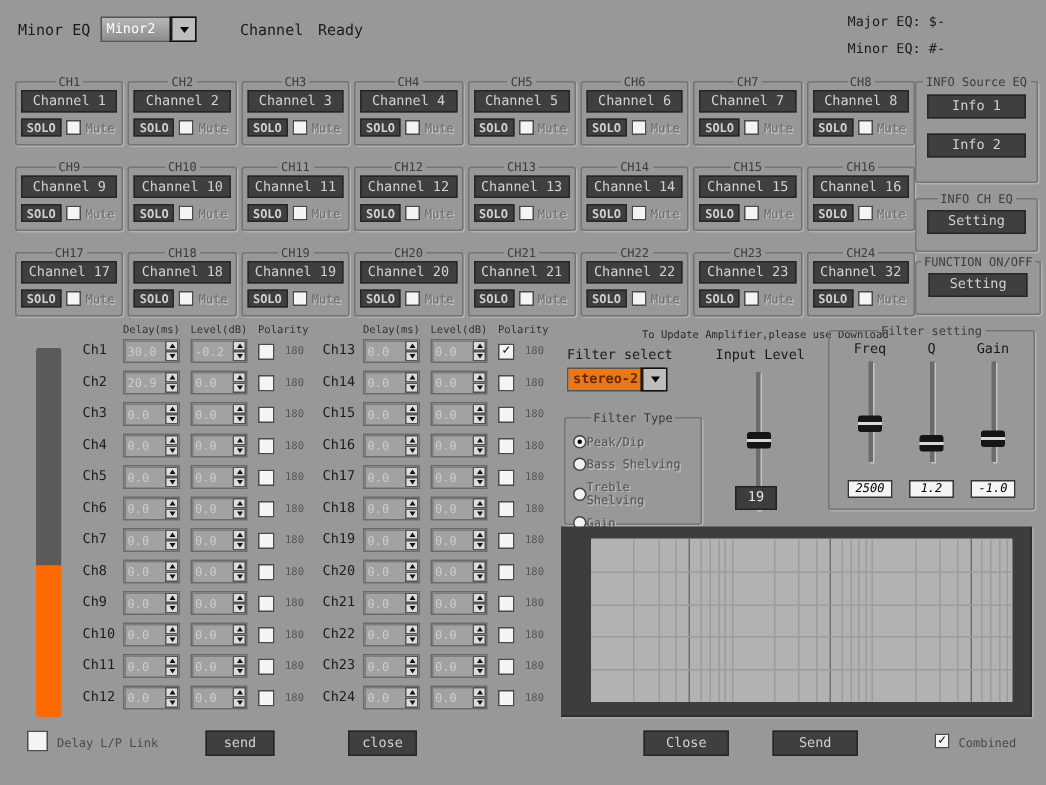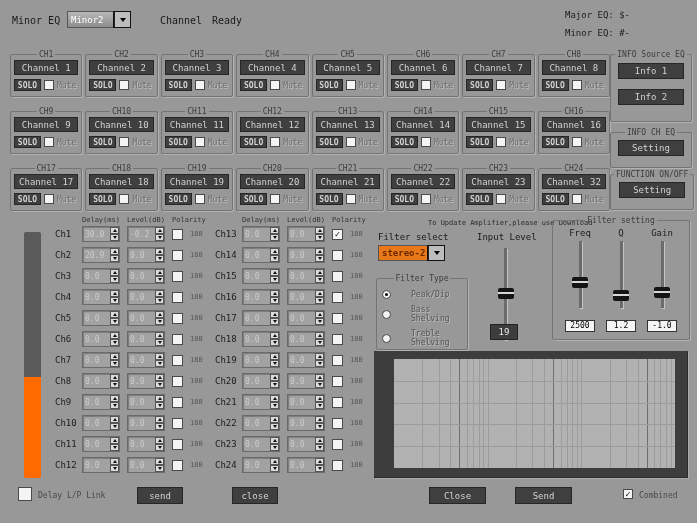--- a/index.html
+++ b/index.html
@@ -70,42 +70,42 @@
   .spin-b{flex:1;background:#dcdcdc;border:1px solid #555;box-sizing:border-box;
     display:flex;align-items:center;justify-content:center;cursor:pointer;}
   .spin-b.up::after{content:"";width:0;height:0;border-left:2px solid transparent;
     border-right:2px solid transparent;border-bottom:3px solid #111;}
   .spin-b.dn::after{content:"";width:0;height:0;border-left:2px solid transparent;
     border-right:2px solid transparent;border-top:3px solid #111;}
   .dl-row .cb{margin-right:7px;}
   .deg{font-size:7px;color:#555;}
 
   
-  .radio-row{display:flex;align-items:center;gap:20px;margin:6px 2px;cursor:pointer;}
+  .radio-row{display:flex;align-items:center;gap:0;margin:6px 2px;cursor:pointer;}
   .radio{width:9px;height:9px;border-radius:50%;background:#f2f2f2;border:1px solid #444;
     box-sizing:border-box;position:relative;flex:0 0 auto;}
   .radio.sel::after{content:"";position:absolute;left:2px;top:2px;width:3px;height:3px;
     border-radius:50%;background:#000;}
   .radio-lbl{font-size:8px;color:#555;text-shadow:1px 1px 0 #bdbdbd;}
 
   
   .vtrack{position:absolute;width:3px;background:#6b6b6b;box-shadow:1px 1px 0 #c4c4c4;}
   .vthumb{position:absolute;left:50%;transform:translateX(-50%);width:16px;height:11px;
     border-radius:2px;cursor:pointer;
     background:linear-gradient(#151515 0 40%,#d8d8d8 40% 58%,#151515 58% 100%);}
   .fsliders{display:flex;justify-content:space-between;padding:2px 6px 0;}
   .fslider{width:36px;display:flex;flex-direction:column;align-items:center;position:relative;height:104px;}
   .fs-lbl{font-size:9px;color:#1a1a1a;}
   .fs-track{position:relative;width:3px;height:76px;background:#6b6b6b;
     box-shadow:1px 1px 0 #c4c4c4;margin-top:3px;}
   .fs-thumb{position:absolute;left:50%;transform:translateX(-50%);width:16px;height:11px;
     border-radius:2px;cursor:pointer;
     background:linear-gradient(#151515 0 40%,#d8d8d8 40% 58%,#151515 58% 100%);}
   .fs-val{margin-top:12px;min-width:24px;padding:0 2px;height:12px;background:#f4f4f4;
-    border:1px solid #333;font-size:8px;color:#000;display:flex;align-items:center;justify-content:center;}
+    border:1px solid #333;font-size:8px;color:#000;display:flex;align-items:center;justify-content:center;font-style:italic;}
 
   .valbox-dark{background:#3d3d3d;color:#e8e8e8;border:1px solid #222;font-size:9px;
     display:flex;align-items:center;justify-content:center;}
 
   
   .graph{left:374px;top:351px;width:314px;height:127px;background:#3d3d3d;
     box-shadow:inset -1px -1px 0 #2a2a2a,1px 1px 0 rgba(255,255,255,.2);}
   .graph-inner{position:absolute;left:20px;top:8px;width:281px;height:109px;background:#b2b2b2;}
 
   .footer-lbl{font-size:8px;color:#4a4a4a;}

